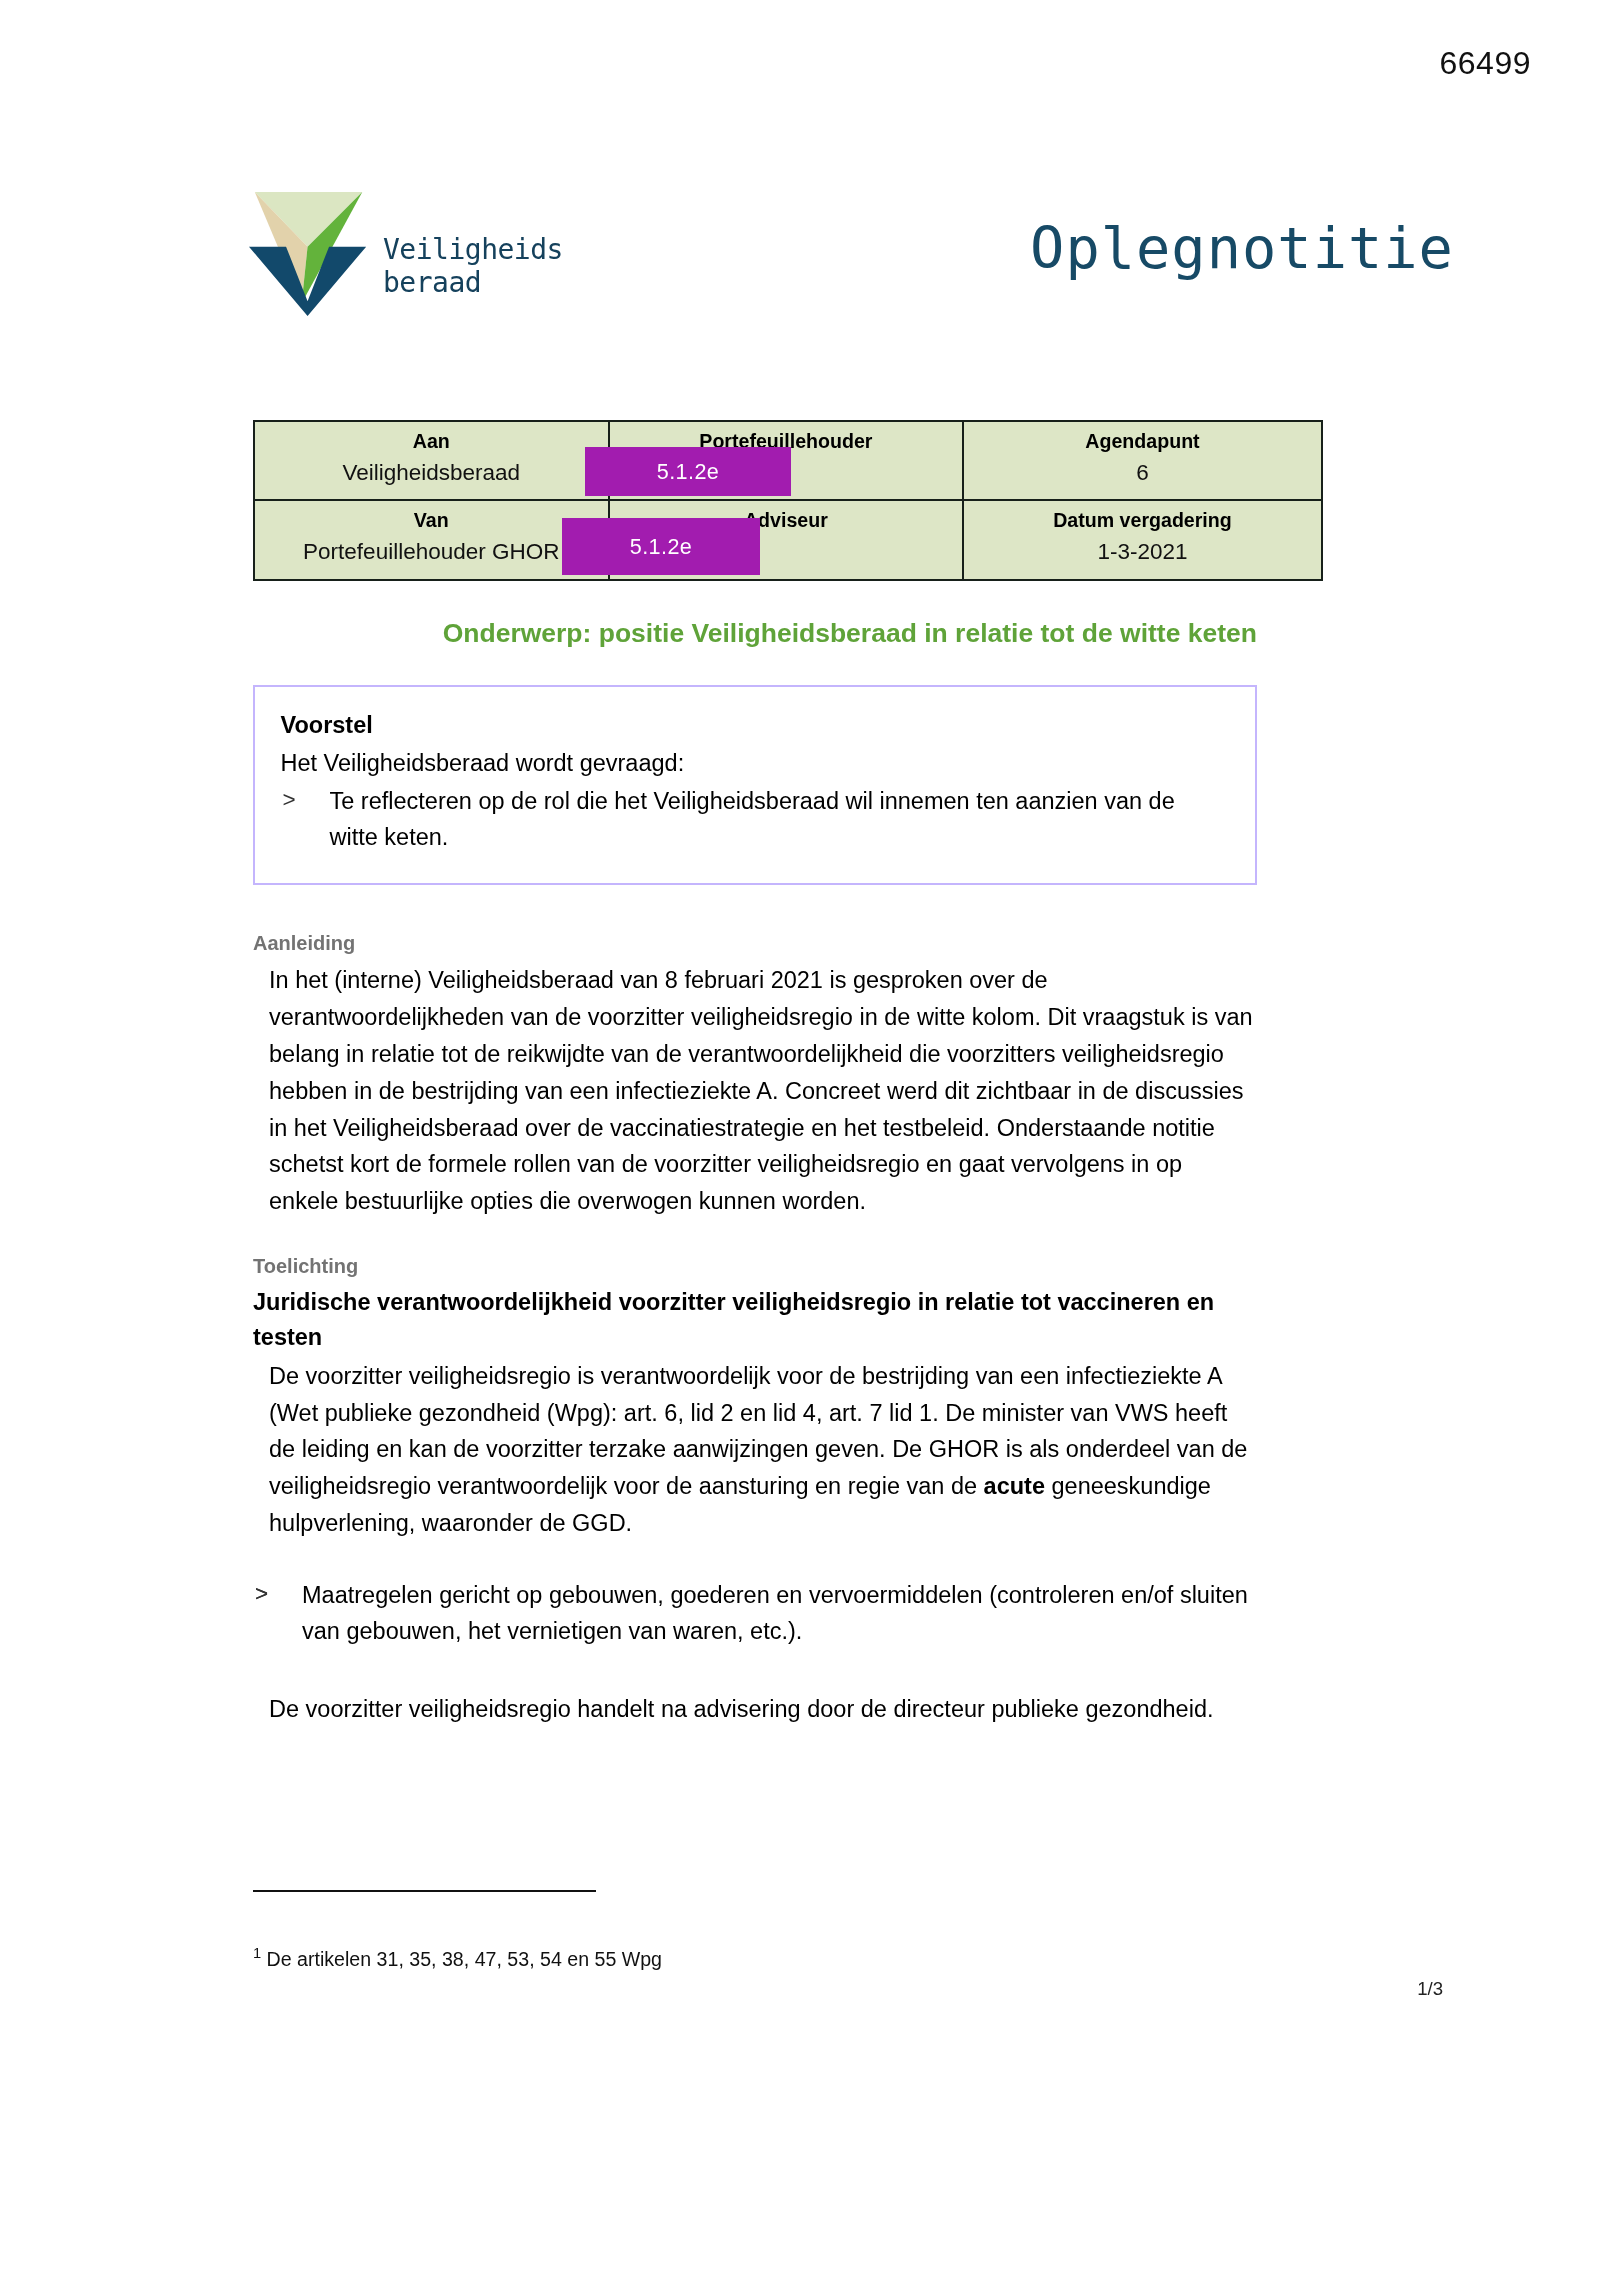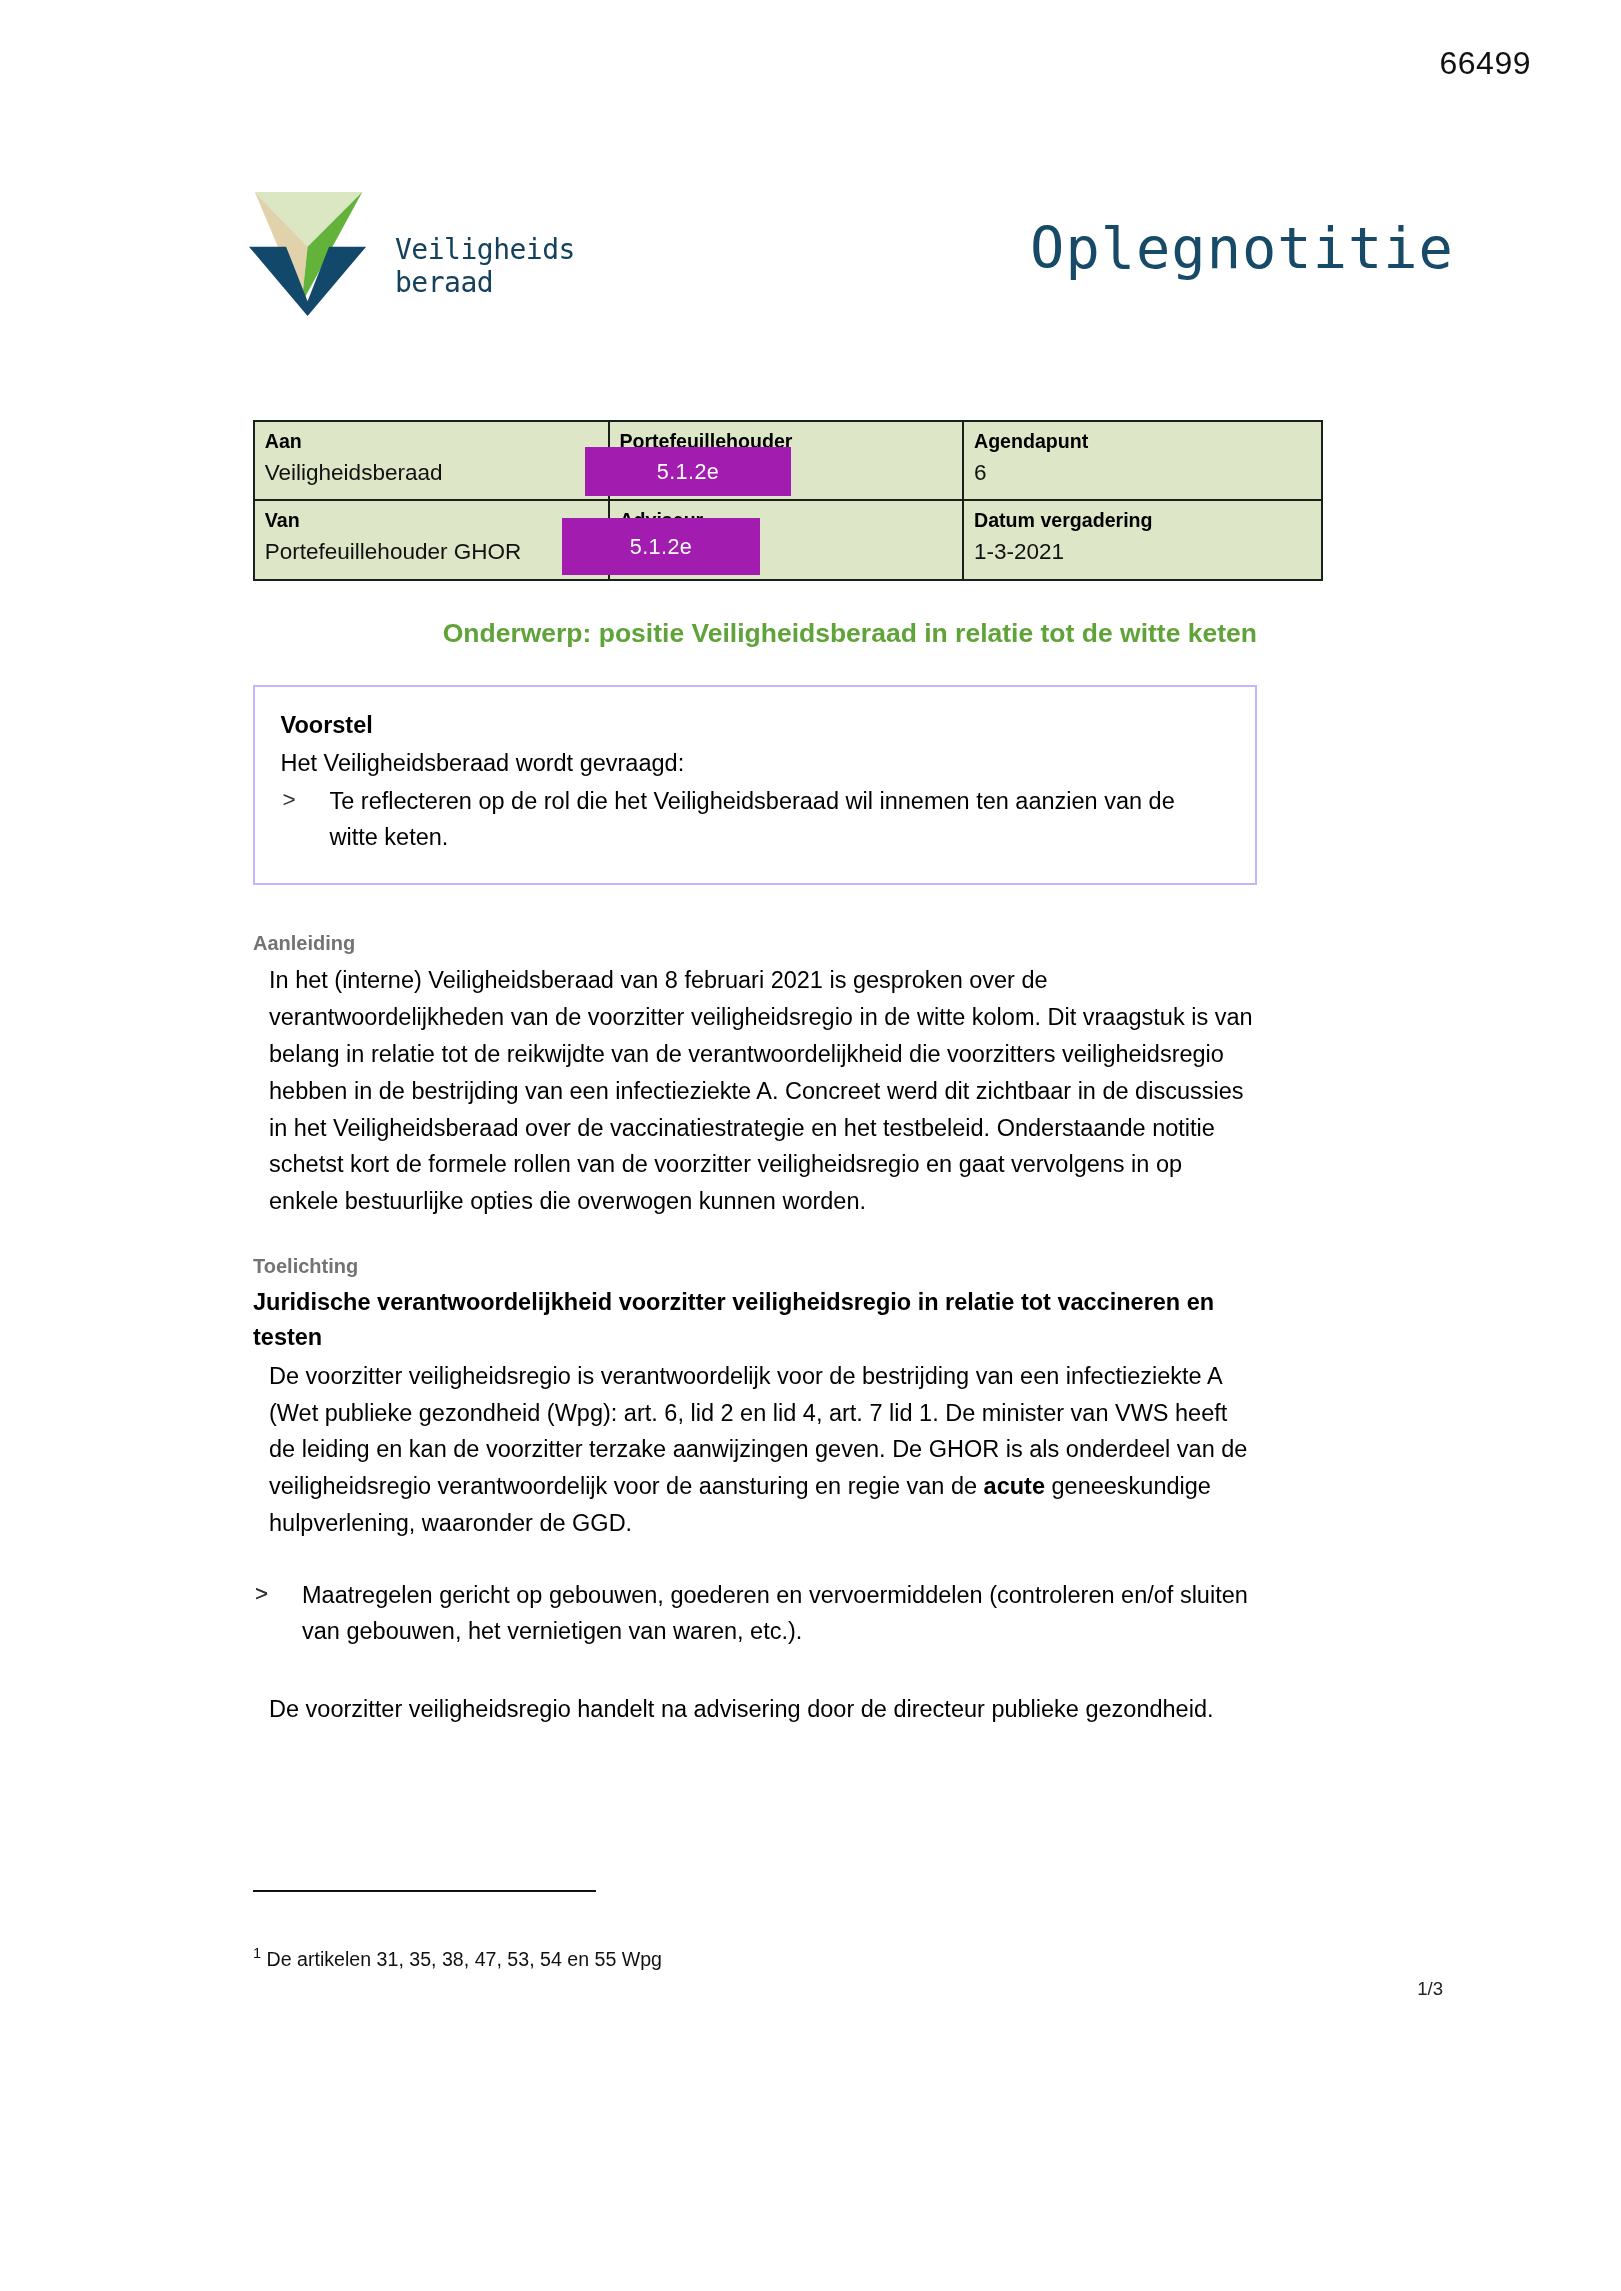--- a/index.html
+++ b/index.html
@@ -50,21 +50,21 @@
     display: flex;
     align-items: flex-start;
   }
   .logo-mark {
     width: 127px;
     height: 132px;
     flex: 0 0 auto;
     display: block;
   }
   .brand-text {
-    margin-left: 21px;
+    margin-left: 9px;
     margin-top: 47px;
     font-family: "DejaVu Sans Mono", "Liberation Mono", monospace;
     font-size: 28px;
     line-height: 1.18;
     color: #15415c;
     letter-spacing: -0.5px;
     white-space: pre-line;
   }
 
   .doc-title {
@@ -87,20 +87,21 @@
     width: 1004px;
     border-collapse: collapse;
     table-layout: fixed;
   }
   .meta-table td {
     background: #dde6c6;
     border: 2px solid #17201a;
     padding: 7.8px 9.8px 11.8px 9.8px;
     vertical-align: top;
     height: 55px;
+    text-align: center;
   }
   .meta-label {
     font-size: 19.6px;
     font-weight: bold;
     line-height: 1.15;
     color: #000;
     white-space: nowrap;
   }
   .meta-value {
     font-size: 22.5px;

